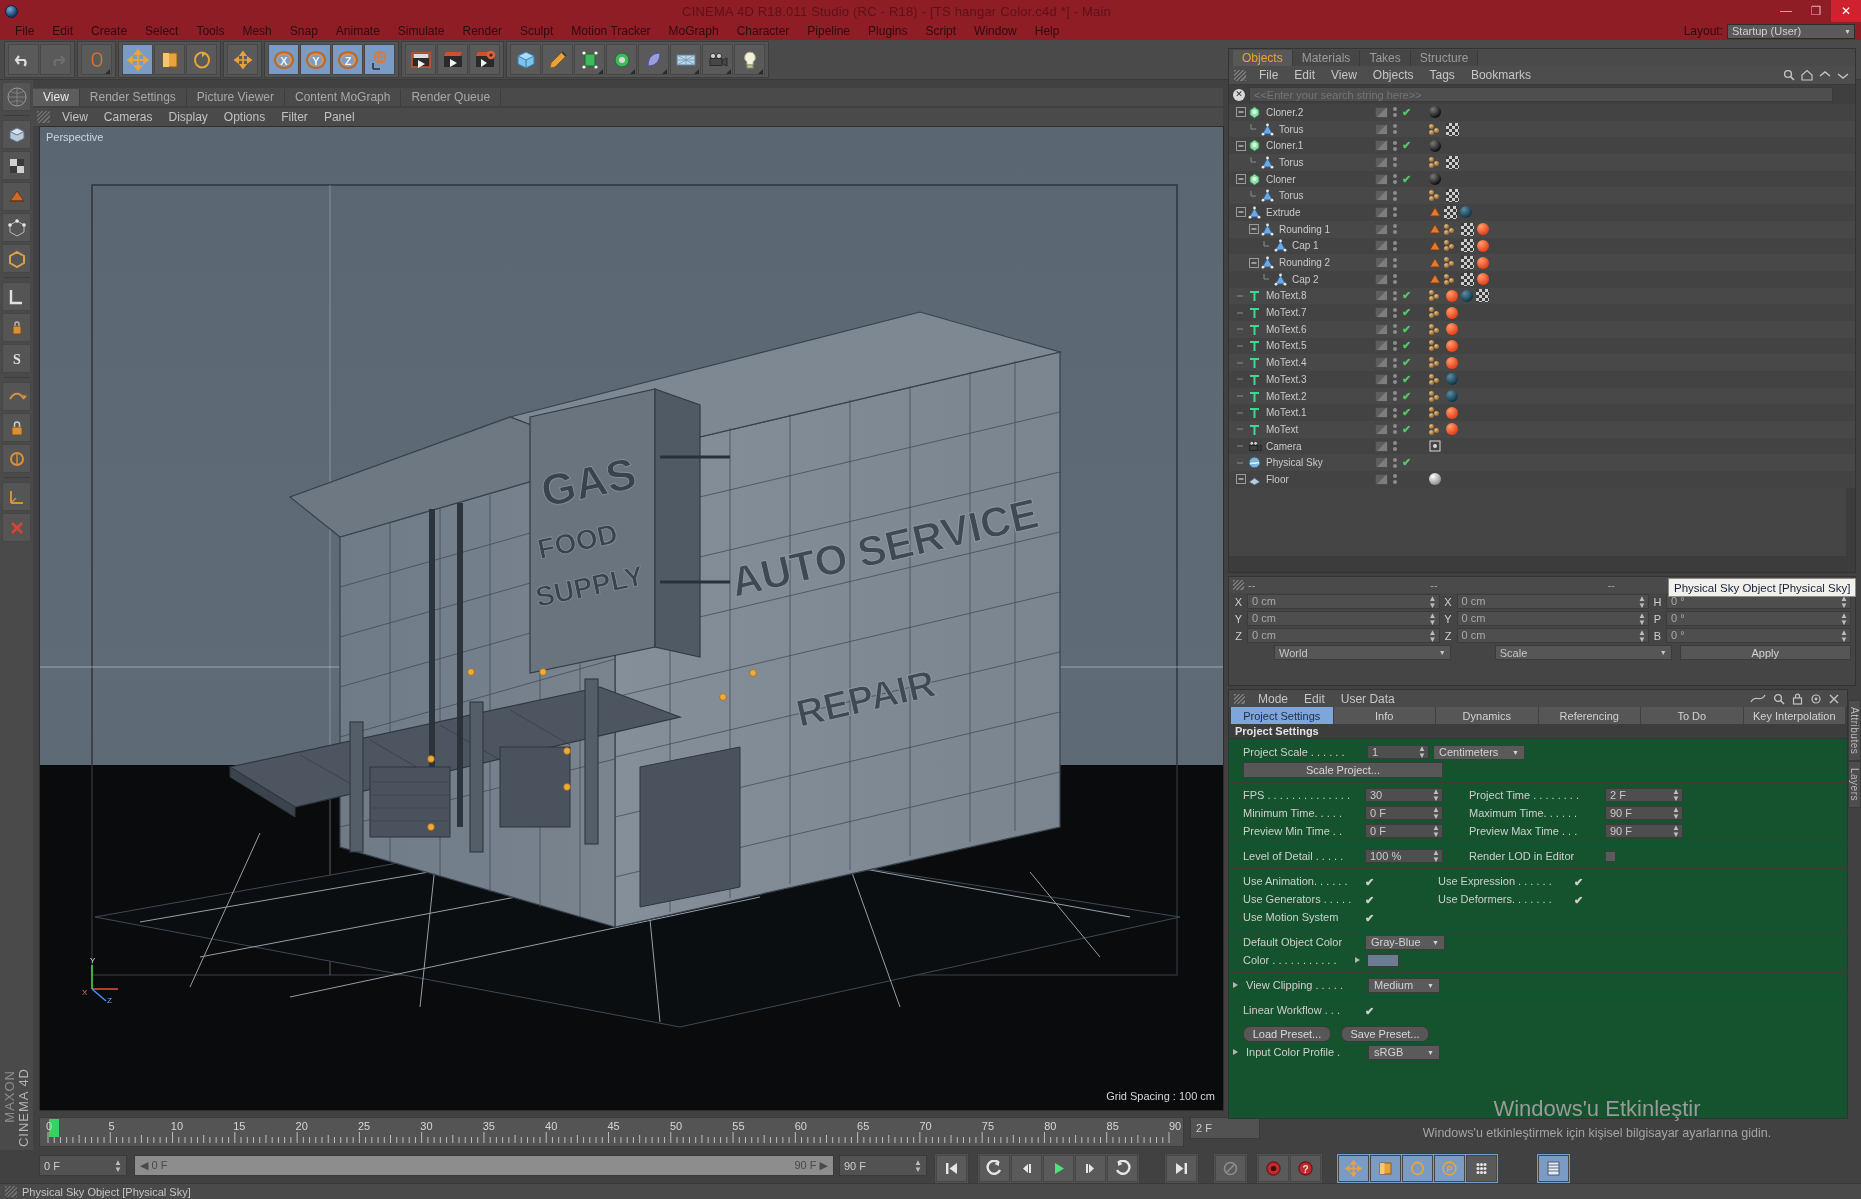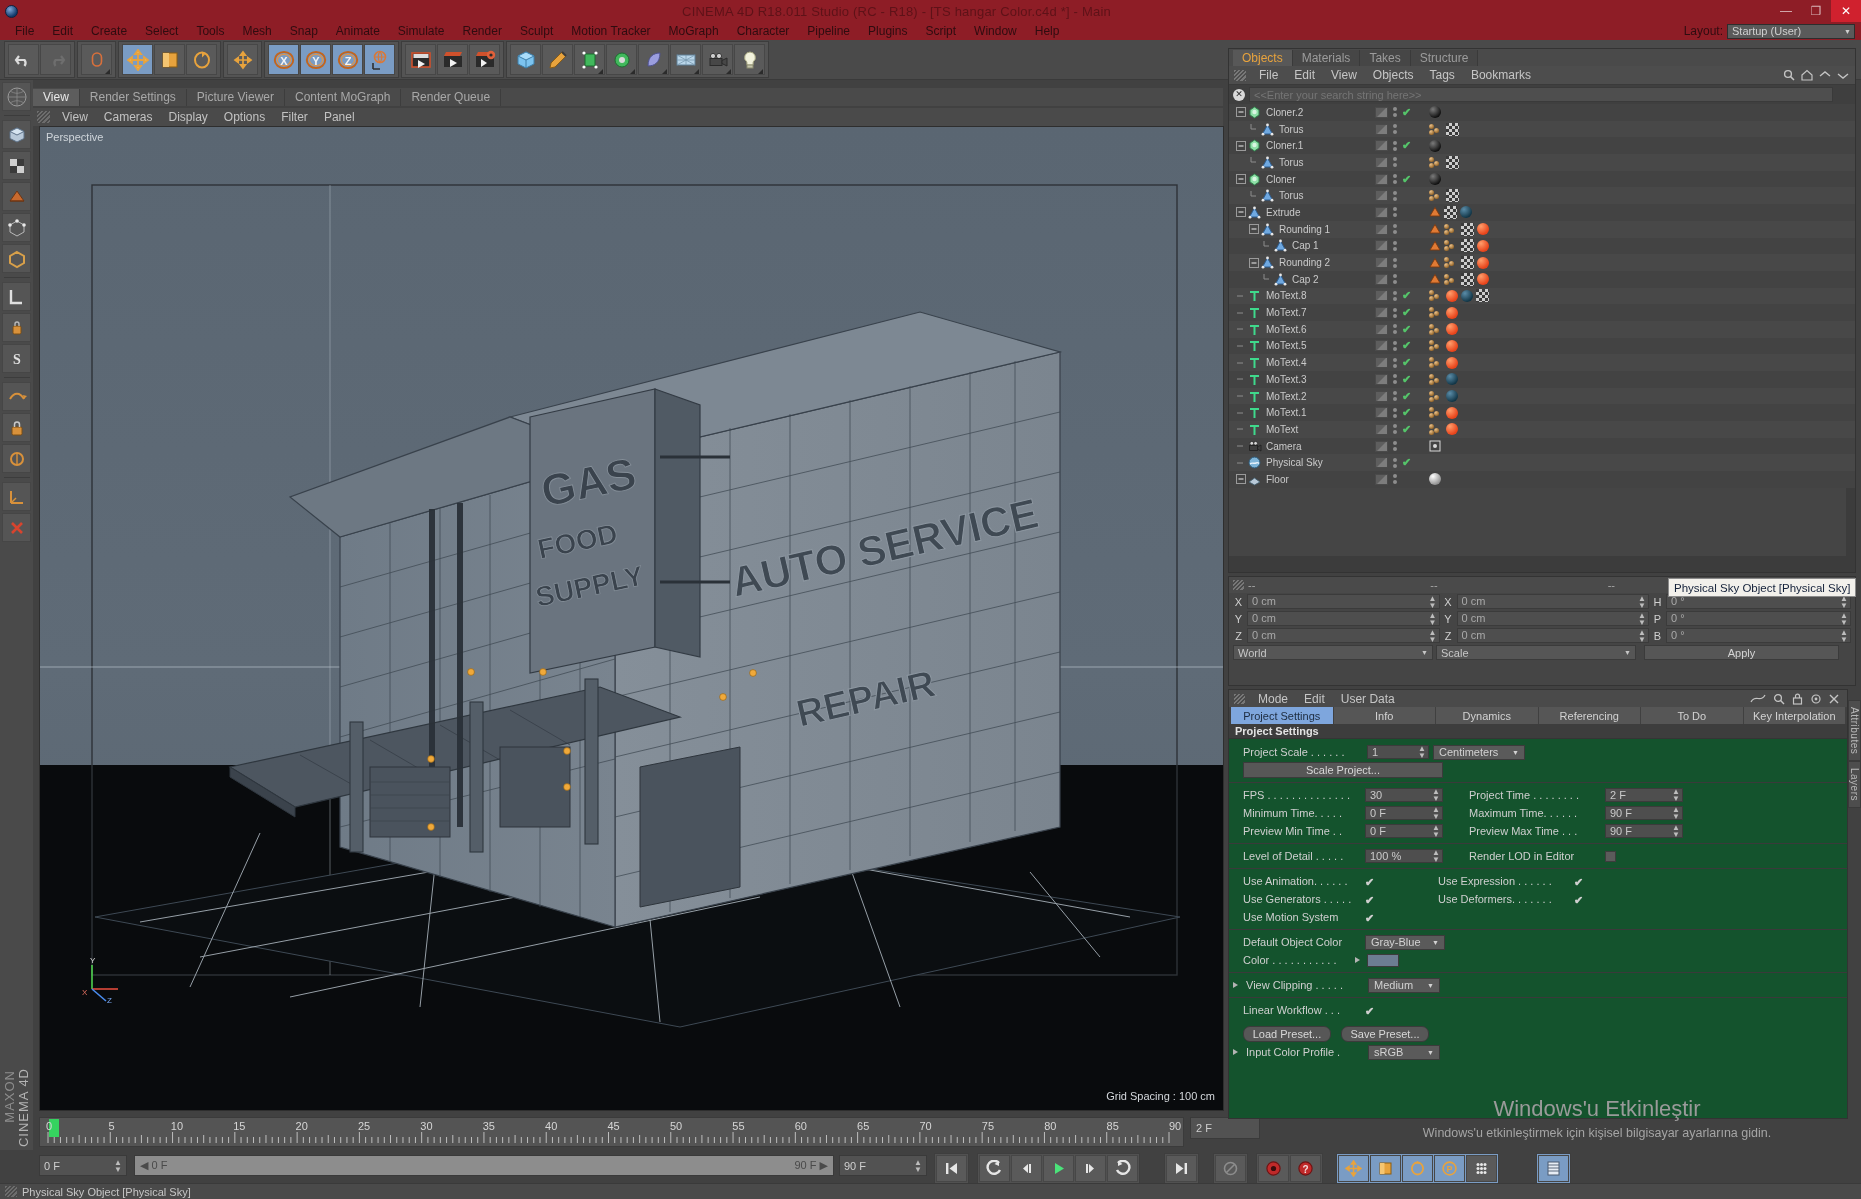--- a/index.html
+++ b/index.html
@@ -138,21 +138,21 @@
   .coord-hdr { display:flex; align-items:center; height:16px; background:#4a4a4a;}
   .coord-hdr .grip { width:11px;height:10px;margin:0 4px;
      background:repeating-linear-gradient(135deg,#787878 0 1.5px,transparent 1.5px 3px);}
   .coord-row { display:flex; align-items:center; height:17px; padding:0 4px; gap:3px;}
   .axis-lbl { width:11px; font-size:11px; color:#cfcfcf; text-align:center;}
   .num-f { flex:1; height:15px; background:#4e4e4e; border:1px solid #3b3b3b; color:#a9a9a9;
      font-size:11px; padding-left:4px; line-height:13px; display:flex; align-items:center;
      justify-content:space-between; padding-right:2px;}
   .spin { font-size:8px; color:#bdbdbd; line-height:7px; text-align:center;}
   .coord-sel { height:15px; background:#565656; border:1px solid #3b3b3b; color:#c6c6c6;
-     font-size:11px; display:flex; align-items:center; justify-content:space-between; padding:0 4px;}
+     font-size:11px; display:flex; align-items:center; justify-content:space-between; padding:0 4px;margin-left:41px;}
   .apply-btn { height:15px; background:#565656; border:1px solid #3b3b3b; color:#d4d4d4;
      font-size:11px; display:flex; align-items:center; justify-content:center;}
 
   
   .attr { position:absolute; left:1228px; top:689px; width:620px; height:430px; background:#14532d;
      border:1px solid #333;}
   .attr-menu { display:flex; align-items:center; height:17px; background:#4a4a4a;}
   .attr-menu .grip { width:11px;height:10px;margin:0 5px;
      background:repeating-linear-gradient(135deg,#787878 0 1.5px,transparent 1.5px 3px);}
   .attr-menu .mi { padding:0 8px; font-size:12px; color:#c6c6c6;}

